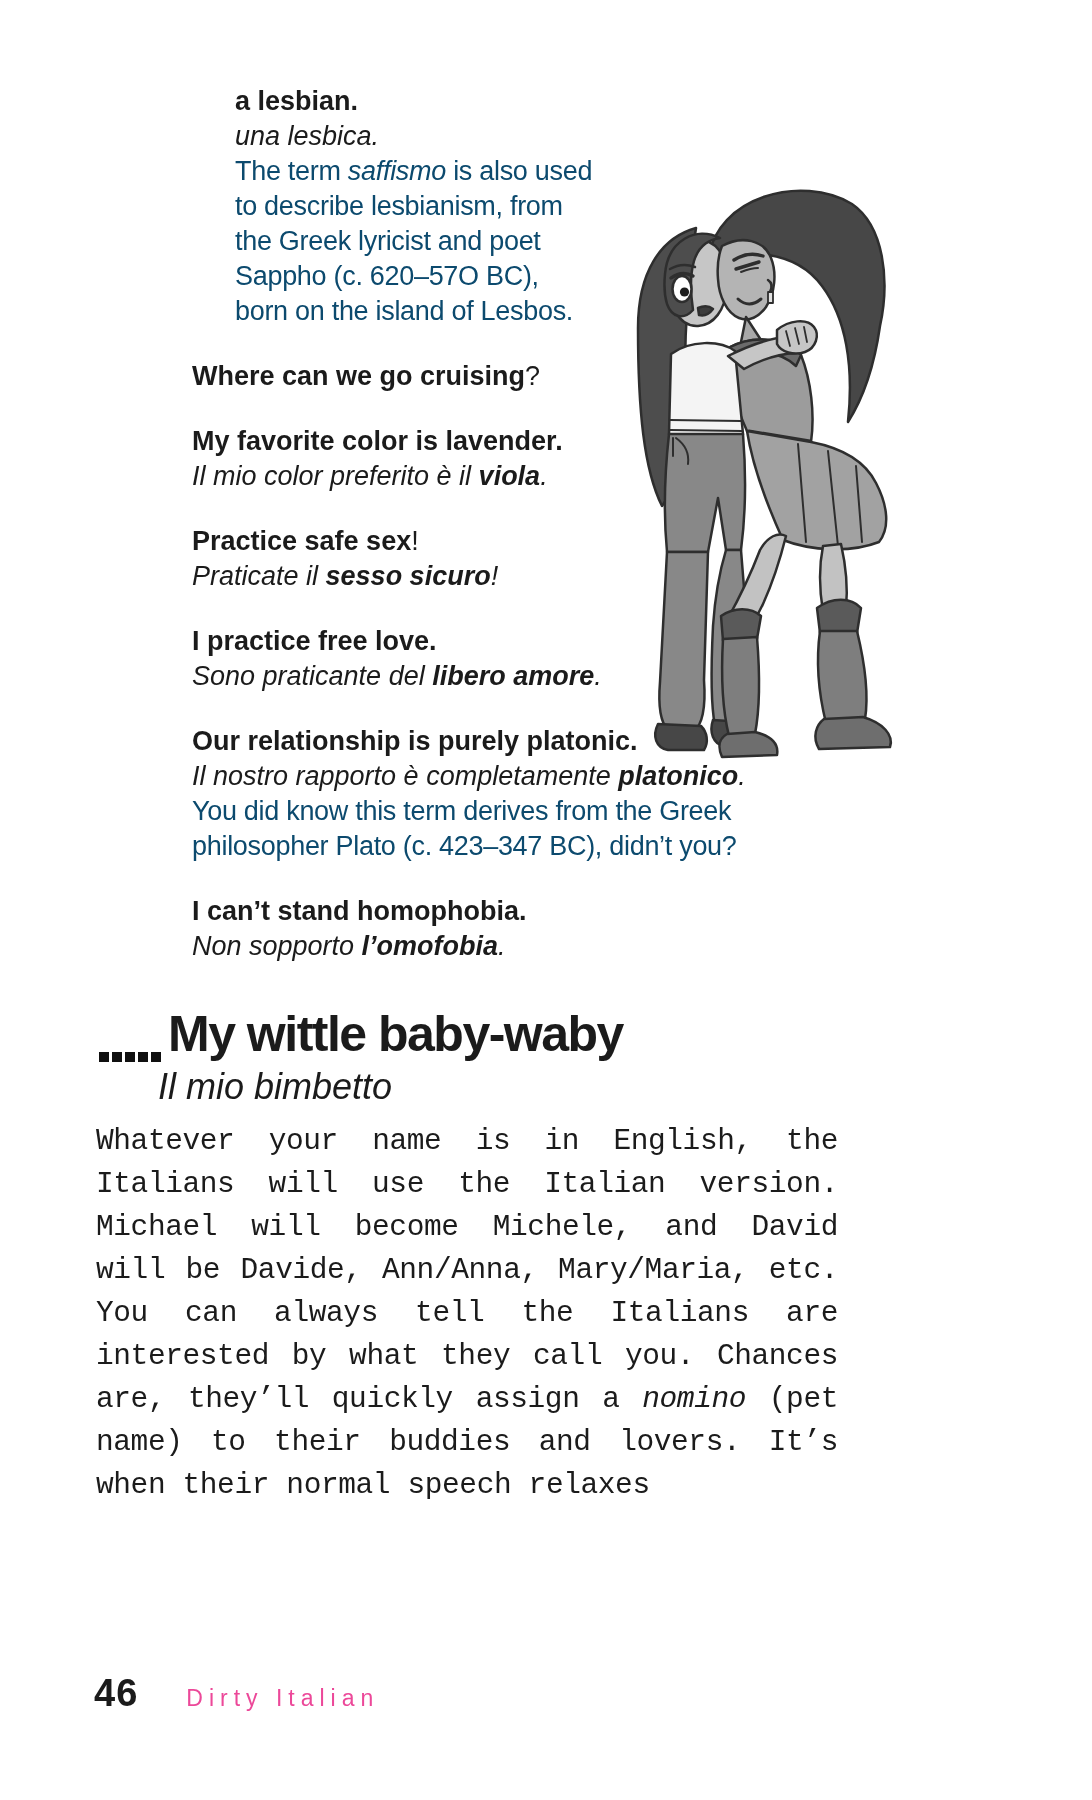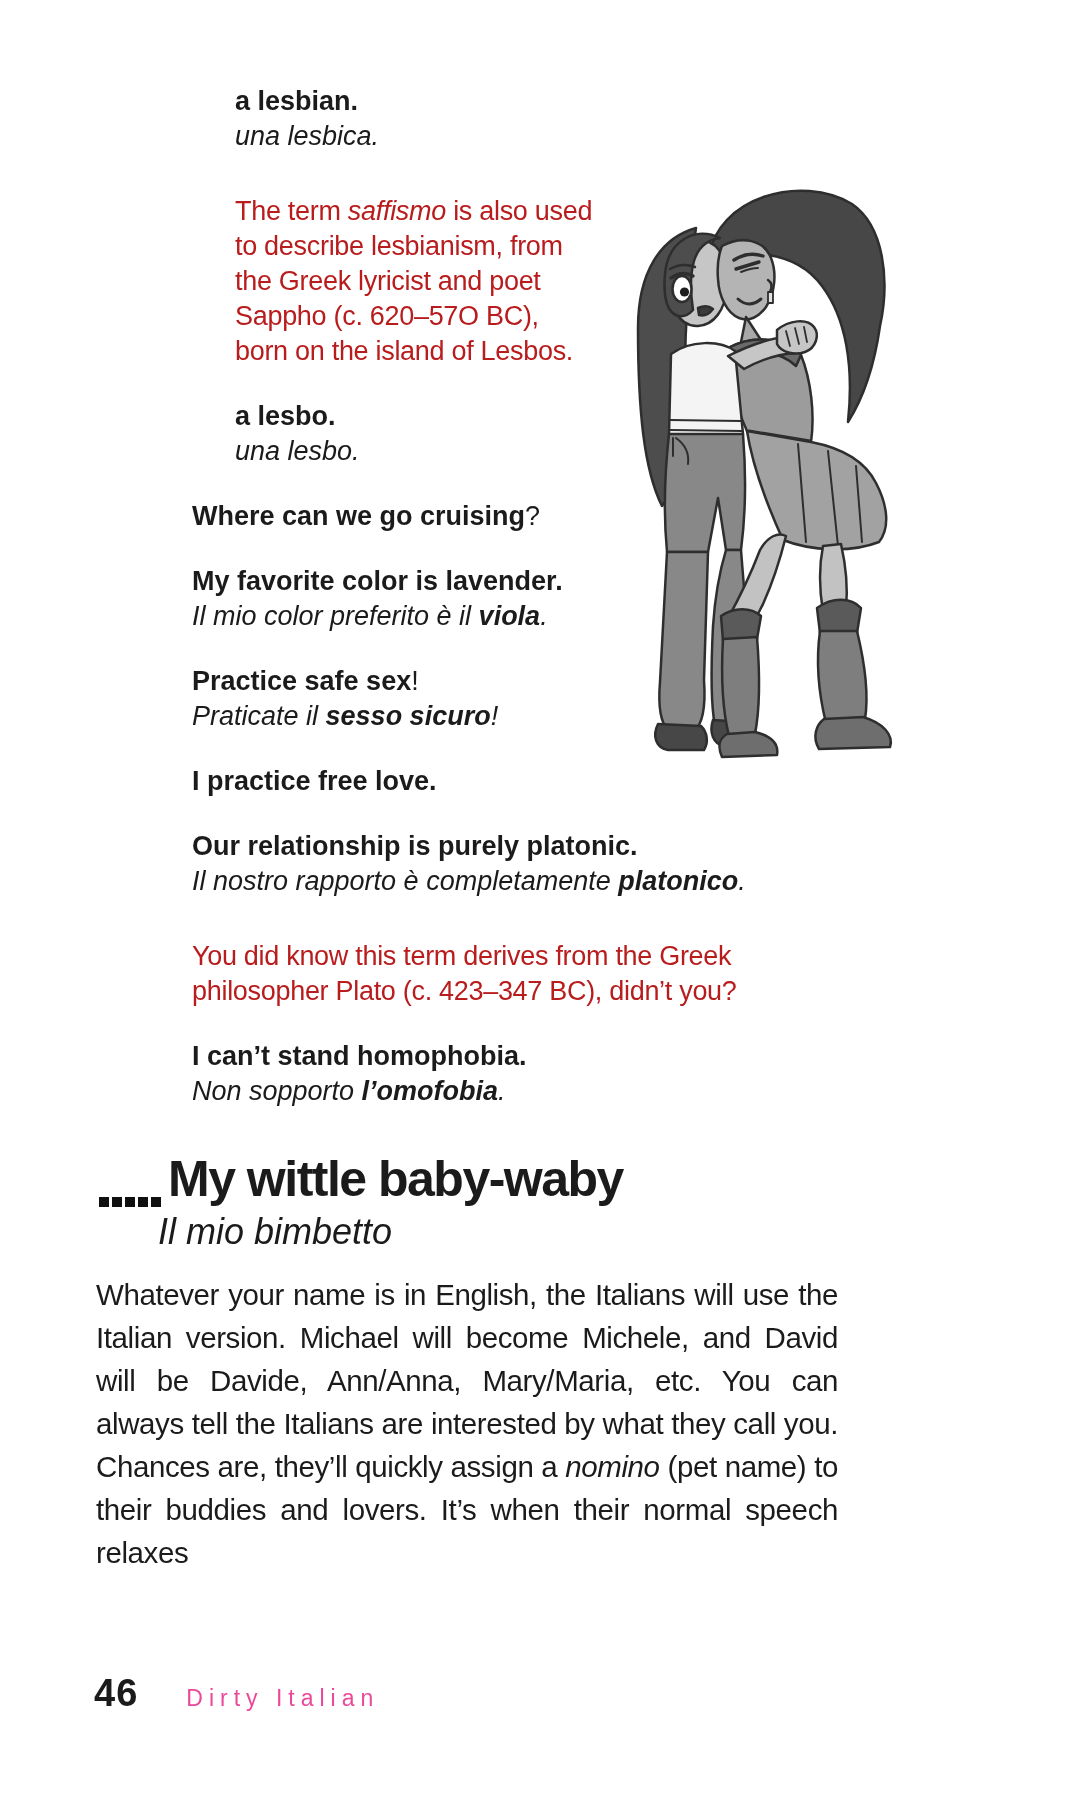--- a/index.html
+++ b/index.html
@@ -5,36 +5,37 @@
   html,body{margin:0;padding:0;background:#e9e9e9;}
   .page{
     position:relative;width:1092px;height:1800px;margin:0 auto;
     background:#ffffff;color:#1b1b1b;overflow:hidden;
     font-family:"Liberation Sans", sans-serif;
   }
   .content{position:absolute;top:84px;left:0;width:1092px;}
   .entry{font-size:27px;line-height:35px;margin:0 0 30px 192px;}
   .entry.sub{margin-left:235px;}
   .entry .line{white-space:nowrap;}
-  .entry .note{white-space:normal;letter-spacing:-0.3px;color:#b91c1c;margin-top:40px;}
+  .entry .note{white-space:normal;letter-spacing:-0.3px;color:#0c4a6e;}
   .note-narrow{width:362px;}
   .note-wide{width:662px;}
   .s-r{font-weight:400;font-style:normal;}
   .s-b{font-weight:700;font-style:normal;}
   .s-i{font-weight:400;font-style:italic;}
   .s-bi{font-weight:700;font-style:italic;}
   .heading{display:flex;align-items:flex-end;margin:42px 0 0 99px;}
   .bullets{display:flex;gap:3px;margin-right:7px;}
   .sq{width:10px;height:10px;background:#101010;display:inline-block;}
   .heading-title{font-size:50px;font-weight:700;letter-spacing:-1.5px;line-height:56px;}
   .heading-subtitle{margin:4px 0 0 158px;font-size:36px;font-style:italic;line-height:42px;}
   .paragraph{
-    margin:20px 0 0 96px;width:742px;
+    margin:12px 0 0 96px;width:742px;
     font-size:29.5px;line-height:43px;letter-spacing:-0.4px;
     text-align:justify;
+    font-family:Liberation Mono, monospace;
   }
   .footer{position:absolute;left:94px;top:1672px;display:flex;align-items:baseline;gap:38px;}
   .footer-page-number{font-size:38px;font-weight:800;letter-spacing:1px;}
   .footer-book-title{
     font-family:Liberation Sans, sans-serif;
     font-size:23px;letter-spacing:6px;color:#ec4899;margin-left:10px;
   }
   .illustration{position:absolute;left:610px;top:168px;width:305px;height:605px;}
 </style>
 </head>
@@ -43,42 +44,39 @@
 <div class="page">
 
   <div class="content">
 
     <div class="entry sub">
       <div class="line"><span class="s-b">a lesbian.</span></div>
       <div class="line"><span class="s-i">una lesbica.</span></div>
       <div class="note note-narrow"><span class="s-r">The term </span><span class="s-i">saffismo</span><span class="s-r"> is also used to describe lesbianism, from the Greek lyricist and poet Sappho (c. 620–57O BC), born on the island of Lesbos.</span></div>
     </div>
 
-    <div class="entry sub">
-      <div class="line"><span class="s-b">a lesbo.</span></div>
-      <div class="line"><span class="s-i">una lesbo.</span></div>
-    </div>
 
 
     <div class="entry">
       <div class="line"><span class="s-b">Where can we go cruising</span><span class="s-r">?</span></div>
     </div>
 
     <div class="entry">
       <div class="line"><span class="s-b">My favorite color is lavender.</span></div>
       <div class="line"><span class="s-i">Il mio color preferito è il </span><span class="s-bi">viola</span><span class="s-i">.</span></div>
     </div>
 
     <div class="entry">
       <div class="line"><span class="s-b">Practice safe sex</span><span class="s-r">!</span></div>
       <div class="line"><span class="s-i">Praticate il </span><span class="s-bi">sesso sicuro</span><span class="s-i">!</span></div>
     </div>
 
     <div class="entry">
       <div class="line"><span class="s-b">I practice free love.</span></div>
+      <div class="line"><span class="s-i">Sono praticante del </span><span class="s-bi">libero amore</span><span class="s-i">.</span></div>
     </div>
 
     <div class="entry">
       <div class="line"><span class="s-b">Our relationship is purely platonic.</span></div>
       <div class="line"><span class="s-i">Il nostro rapporto è completamente </span><span class="s-bi">platonico</span><span class="s-i">.</span></div>
       <div class="note note-wide"><span class="s-r">You did know this term derives from the Greek philosopher Plato (c. 423–347 BC), didn’t you?</span></div>
     </div>
 
     <div class="entry">
       <div class="line"><span class="s-b">I can’t stand homophobia.</span></div>

